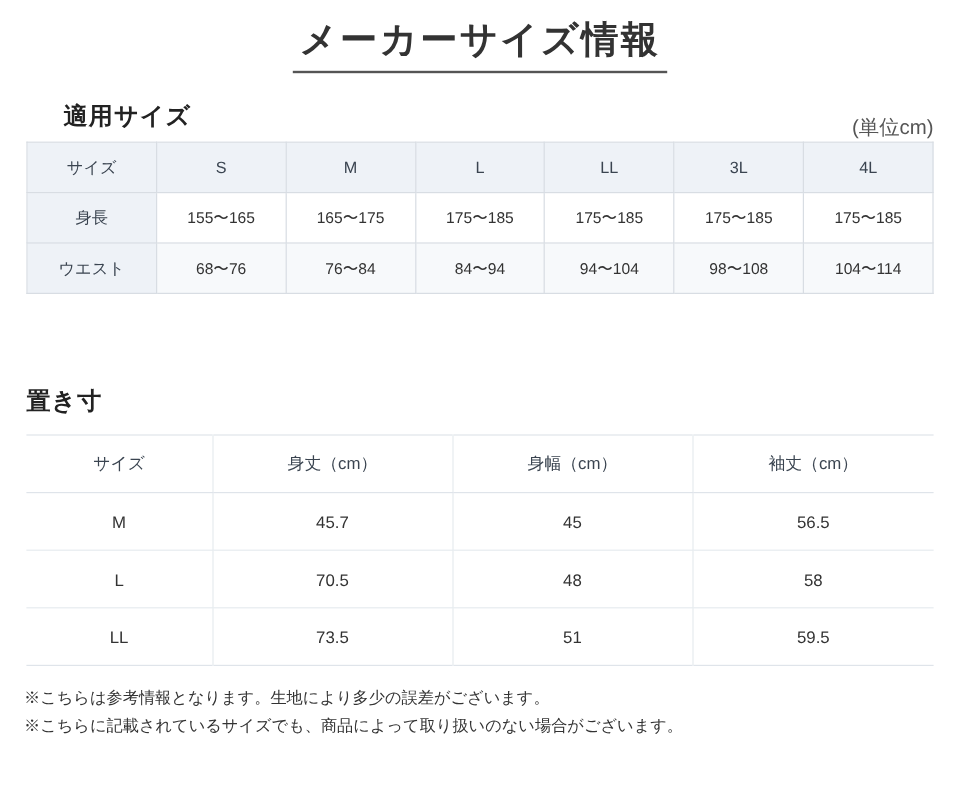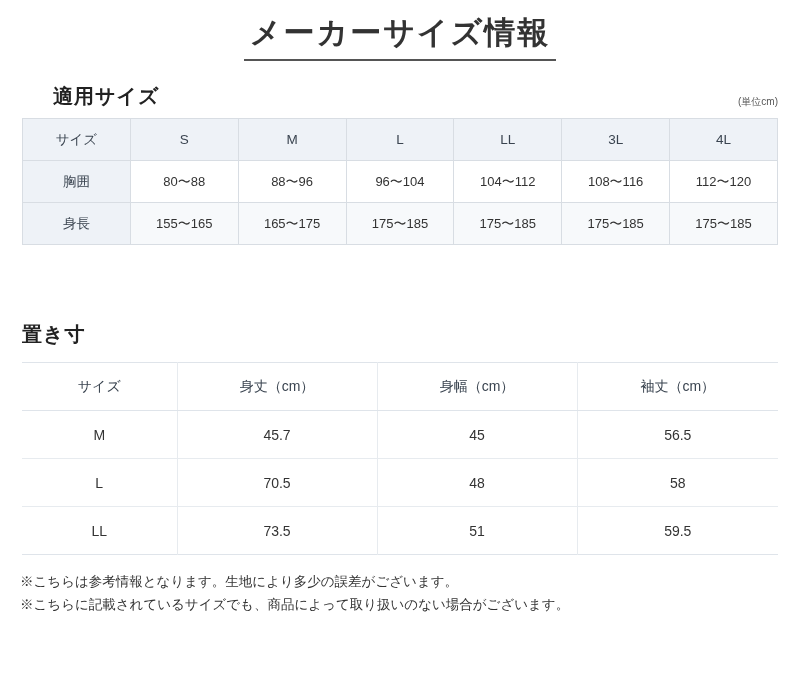--- a/index.html
+++ b/index.html
@@ -41,21 +41,21 @@
   .section-head {
     font-size: 20px;
     font-weight: bold;
     color: #222222;
     margin: 22px 0 0 22px;
     letter-spacing: 1px;
   }
   .unit-note {
     position: absolute;
     right: 22px;
-    font-size: 10px;
+    font-size: 17px;
     color: #555555;
   }
 
   
   table {
     border-collapse: collapse;
     table-layout: fixed;
   }
   .size-table {
     width: 756px;
@@ -152,36 +152,36 @@
         <th>S</th>
         <th>M</th>
         <th>L</th>
         <th>LL</th>
         <th>3L</th>
         <th>4L</th>
       </tr>
     </thead>
     <tbody>
       <tr>
-        <th>胸囲</th>
-        <td>80〜88</td>
-        <td>88〜96</td>
-        <td>96〜104</td>
-        <td>104〜112</td>
-        <td>108〜116</td>
-        <td>112〜120</td>
-      </tr>
-      <tr>
         <th>身長</th>
         <td>155〜165</td>
         <td>165〜175</td>
         <td>175〜185</td>
         <td>175〜185</td>
         <td>175〜185</td>
         <td>175〜185</td>
+      </tr>
+      <tr>
+        <th>ウエスト</th>
+        <td>68〜76</td>
+        <td>76〜84</td>
+        <td>84〜94</td>
+        <td>94〜104</td>
+        <td>98〜108</td>
+        <td>104〜114</td>
       </tr>
     </tbody>
   </table>
 
   <div class="section-head2">置き寸</div>
 
   <table class="meas-table">
     <colgroup>
       <col style="width:155px">
       <col style="width:200px">

